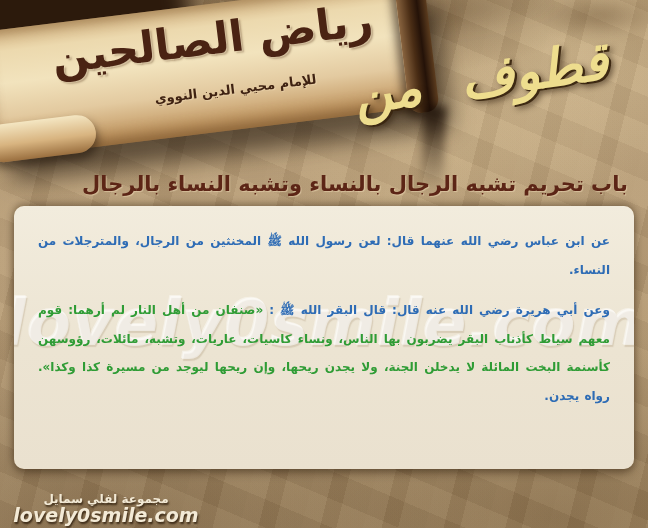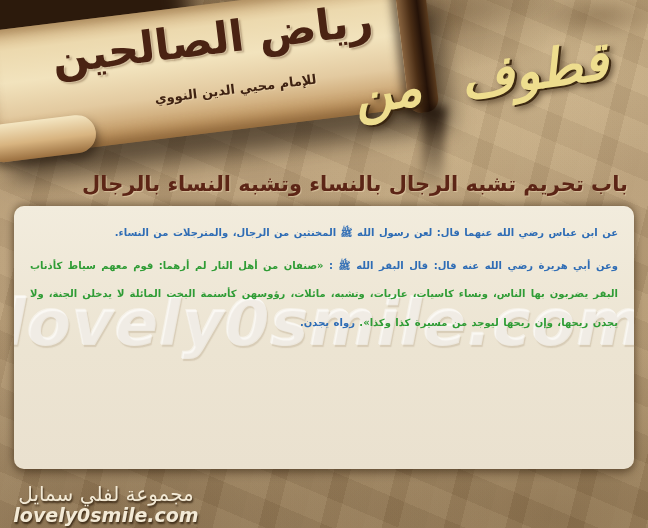--- a/index.html
+++ b/index.html
@@ -67,27 +67,27 @@
   
   .hadith-box{position:absolute;left:14px;top:206px;width:620px;height:263px;z-index:3;
     border-radius:10px;overflow:hidden;
     background:linear-gradient(180deg,#f2ecdd 0%,#ece4d2 55%,#eae1cf 100%);
     box-shadow:0 4px 9px rgba(50,32,14,.5), 0 -3px 7px rgba(50,32,14,.3);}
   .box-watermark{position:absolute;left:-10px;top:80px;width:660px;z-index:0;pointer-events:none;
     font-size:64px;font-weight:bold;font-style:italic;letter-spacing:1px;white-space:nowrap;
     color:rgba(255,255,255,.55);
     text-shadow:1px 2px 1px rgba(170,150,118,.30), -1px -1px 0 rgba(255,255,255,.45);}
   .hadith-text{position:relative;z-index:1;padding:9px 12px 0 12px;direction:rtl;}
-  .hadith-text p{margin:4px;font-size:10px;font-weight:bold;line-height:28.5px;
+  .hadith-text p{margin:12px;font-size:12px;font-weight:bold;line-height:28.5px;
     text-align:justify;word-spacing:1px;}
   .c-blue{color:#2e6cb5;}
   .c-green{color:#2f9c35;}
   
   .footer{position:absolute;left:6px;bottom:2px;width:200px;z-index:3;text-align:center;}
-  .footer-ar{direction:rtl;font-size:20px;font-weight:normal;color:#f3ead6;
+  .footer-ar{direction:rtl;font-size:12px;font-weight:bold;color:#f3ead6;
     text-shadow:1px 2px 2px rgba(45,28,10,.85);}
   .footer-en{font-size:19px;font-weight:bold;font-style:italic;color:#f3ead6;margin-top:-2px;
     text-shadow:1px 2px 2px rgba(45,28,10,.85);}
 </style>
 </head>
 <body>
 
 <div class="stage">
   <div class="ghost-a"></div>
   <div class="ghost-b"></div>

